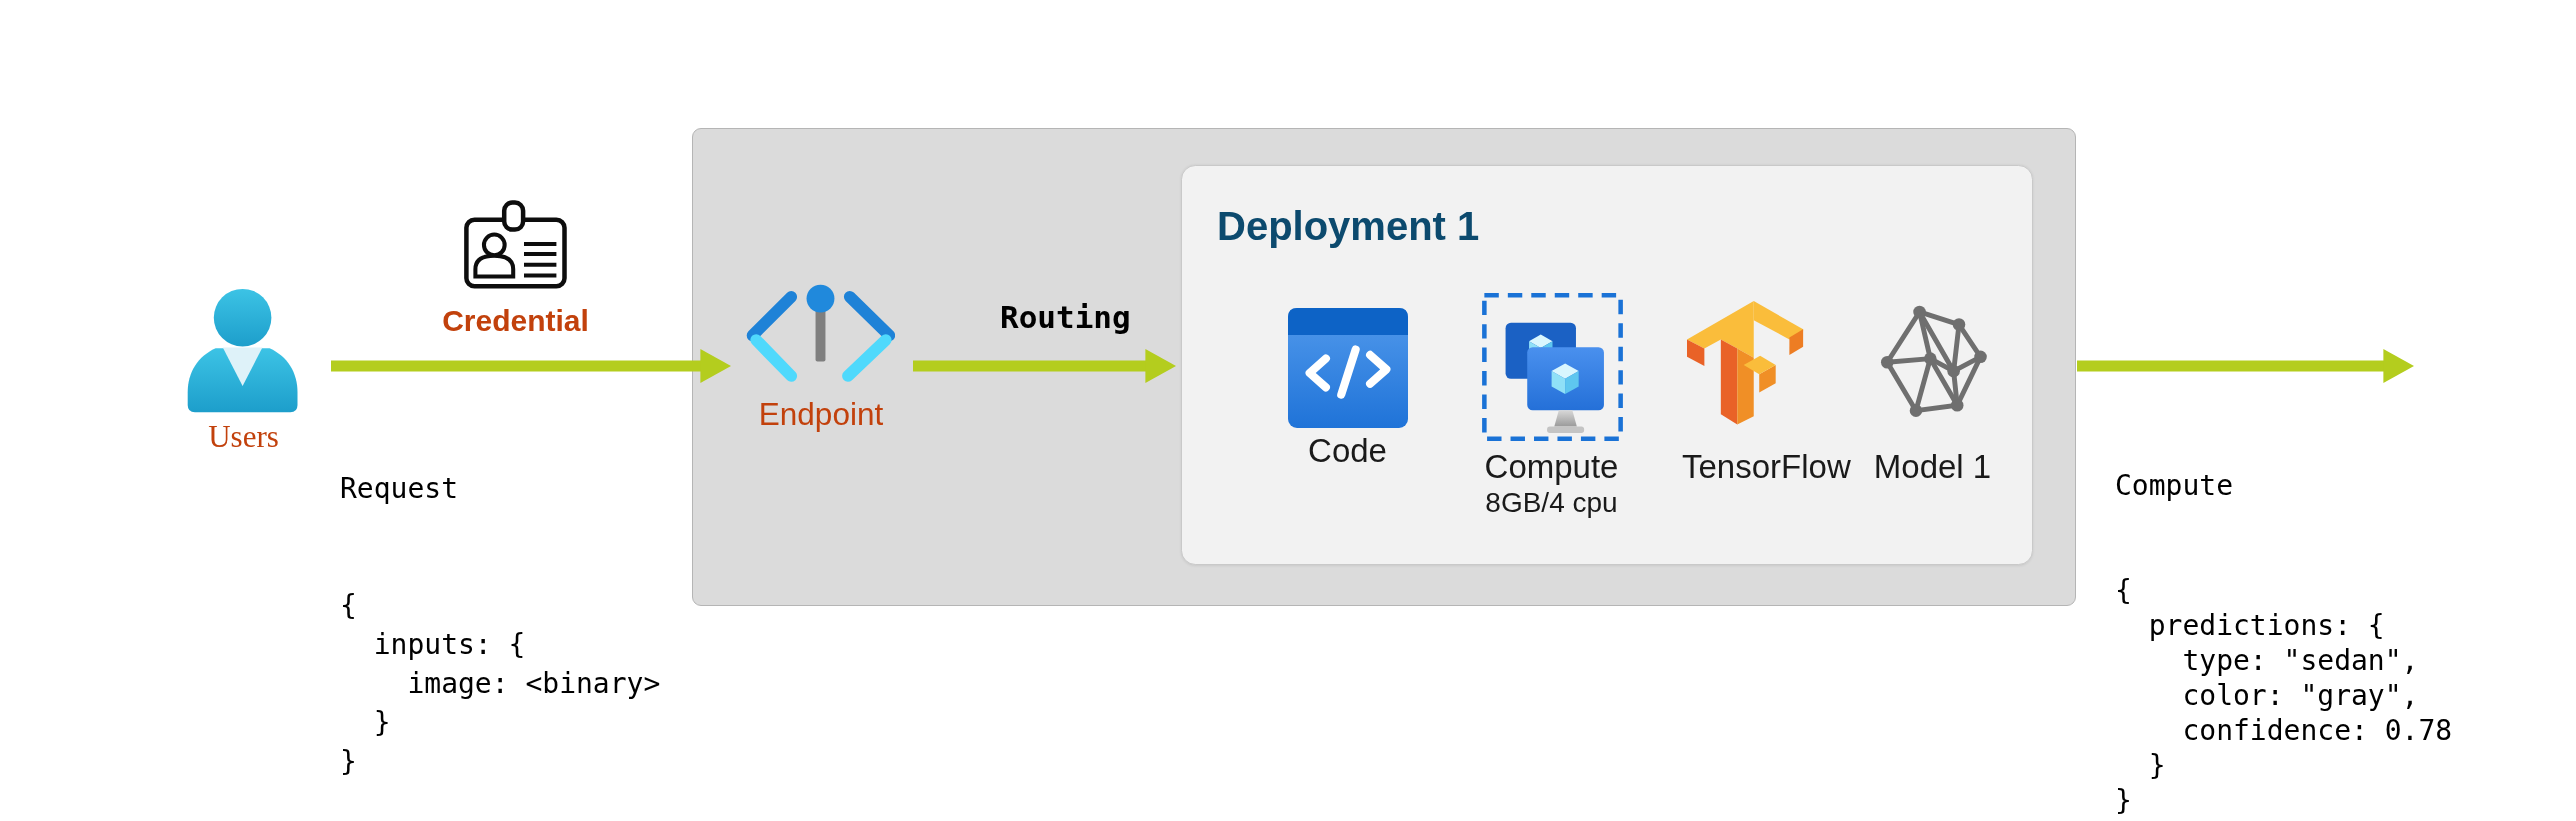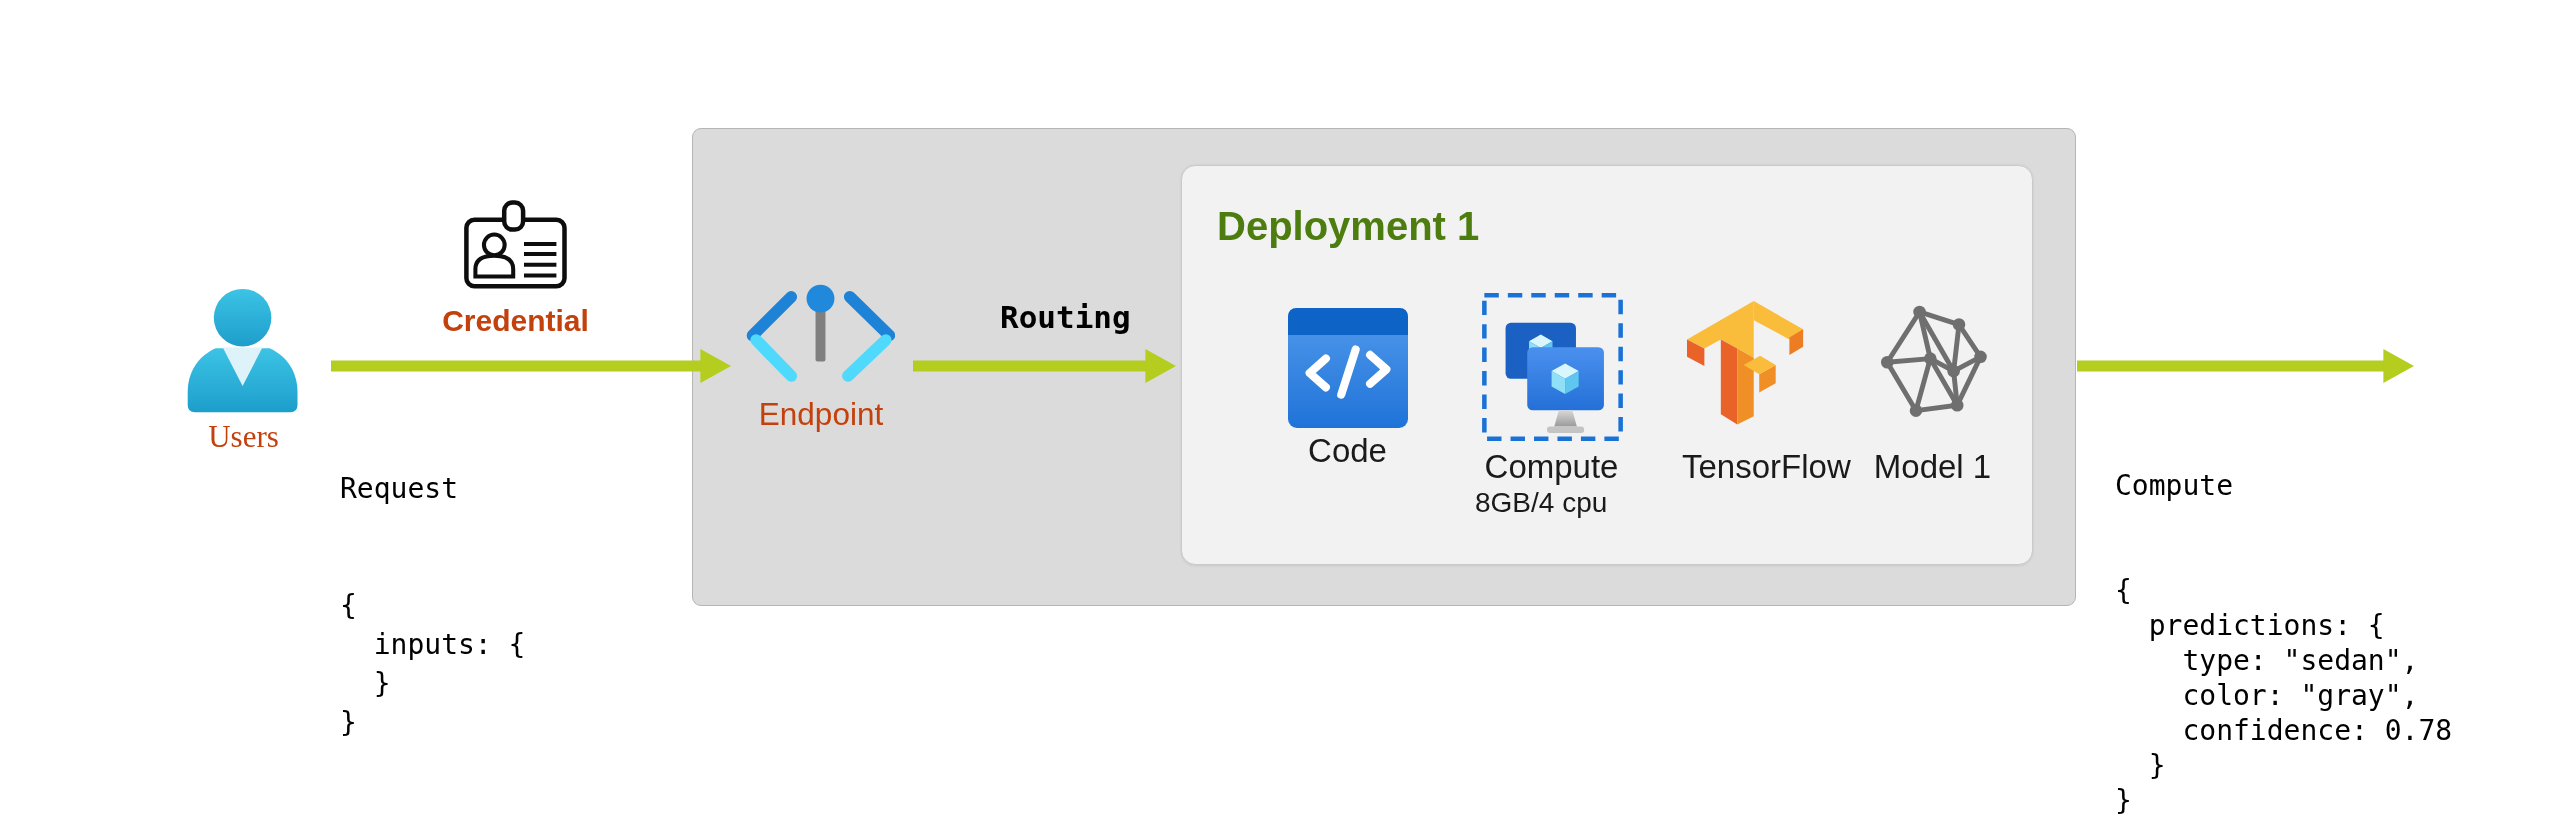--- a/index.html
+++ b/index.html
@@ -5,34 +5,34 @@
   html,body{margin:0;padding:0;background:#ffffff;}
   #canvas{position:relative;width:2576px;height:821px;background:#ffffff;overflow:hidden;
           font-family:"Liberation Sans",sans-serif;color:#111;}
   .abs{position:absolute;}
   
   .outer-box{left:692px;top:128px;width:1384px;height:478px;background:#dbdbdb;
              border:1.8px solid #b5b5b5;border-radius:9px;box-sizing:border-box;}
   .inner-box{left:1181px;top:165px;width:852px;height:400px;background:#f2f2f2;
              border:1.8px solid #c9c9c9;border-radius:14.4px;box-sizing:border-box;
              box-shadow:0 0.9px 2.7px rgba(0,0,0,0.08);}
-  .deployment-title{left:1217px;top:204px;font-size:40px;font-weight:bold;color:#4d7c0f;}
+  .deployment-title{left:1217px;top:204px;font-size:40px;font-weight:bold;color:#0c4a6e;}
   
   .lbl{font-size:31px;color:#c2410c;text-align:center;}
   .lbl-b{font-weight:bold;}
   
   .codeblock{font-family:"DejaVu Sans Mono",monospace;font-size:28px;color:#000;
              white-space:pre;line-height:39px;}
   .codeblock .hdr{font-weight:normal;}
   .resp{line-height:35px;}
   .routing-label{left:973px;top:299px;font-family:"DejaVu Sans Mono",monospace;
                  font-size:31px;font-weight:bold;color:#000;margin-left:27px;}
   .cline{white-space:pre;}
   .item-label{font-size:33px;color:#1a1a1a;text-align:center;}
-  .item-sub{font-size:28px;color:#1a1a1a;}
+  .item-sub{font-size:28px;color:#1a1a1a;text-align:center;}
 </style>
 </head>
 <body>
 
 <div id="canvas">
 
   <div class="abs outer-box"></div>
 
   <div class="abs inner-box"></div>
   <div class="abs deployment-title">Deployment 1</div>
@@ -62,21 +62,21 @@
   </svg>
   <div class="abs lbl lbl-b" style="left:432px;top:304px;width:167px;font-size:30px;">Credential</div>
 
   <svg class="abs" style="left:331px;top:346px;" width="400" height="40" viewBox="0 0 444 44">
     <line x1="0" y1="22" x2="412" y2="22" stroke="#b4cd1e" stroke-width="12"></line>
     <polygon points="410,3 444,22 410,41" fill="#b4cd1e"></polygon>
   </svg>
 
   <div class="abs codeblock" style="left:340px;top:391px;">
     <div class="hdr">Request</div>
-    <div><div class="cline">{</div><div class="cline">  inputs: {</div><div class="cline">  }</div><div class="cline">}</div></div>
+    <div><div class="cline">{</div><div class="cline">  inputs: {</div><div class="cline">    image: &lt;binary&gt;</div><div class="cline">  }</div><div class="cline">}</div></div>
   </div>
 
   <svg class="abs" style="left:746px;top:277px;" width="149" height="108" viewBox="0 0 165 120">
     <line x1="50" y1="22" x2="7" y2="65" stroke="#1e82d7" stroke-width="13" stroke-linecap="round"></line>
     <line x1="11" y1="70" x2="50" y2="110" stroke="#4fd9fc" stroke-width="13" stroke-linecap="round"></line>
     <line x1="115" y1="22" x2="159" y2="65" stroke="#1e82d7" stroke-width="13" stroke-linecap="round"></line>
     <line x1="155" y1="70" x2="113" y2="110" stroke="#4fd9fc" stroke-width="13" stroke-linecap="round"></line>
     <rect x="77" y="32" width="11" height="62" rx="2" fill="#7f7f7f"></rect>
     <circle cx="82.5" cy="24" r="15.5" fill="#2089dc"></circle>
   </svg>

